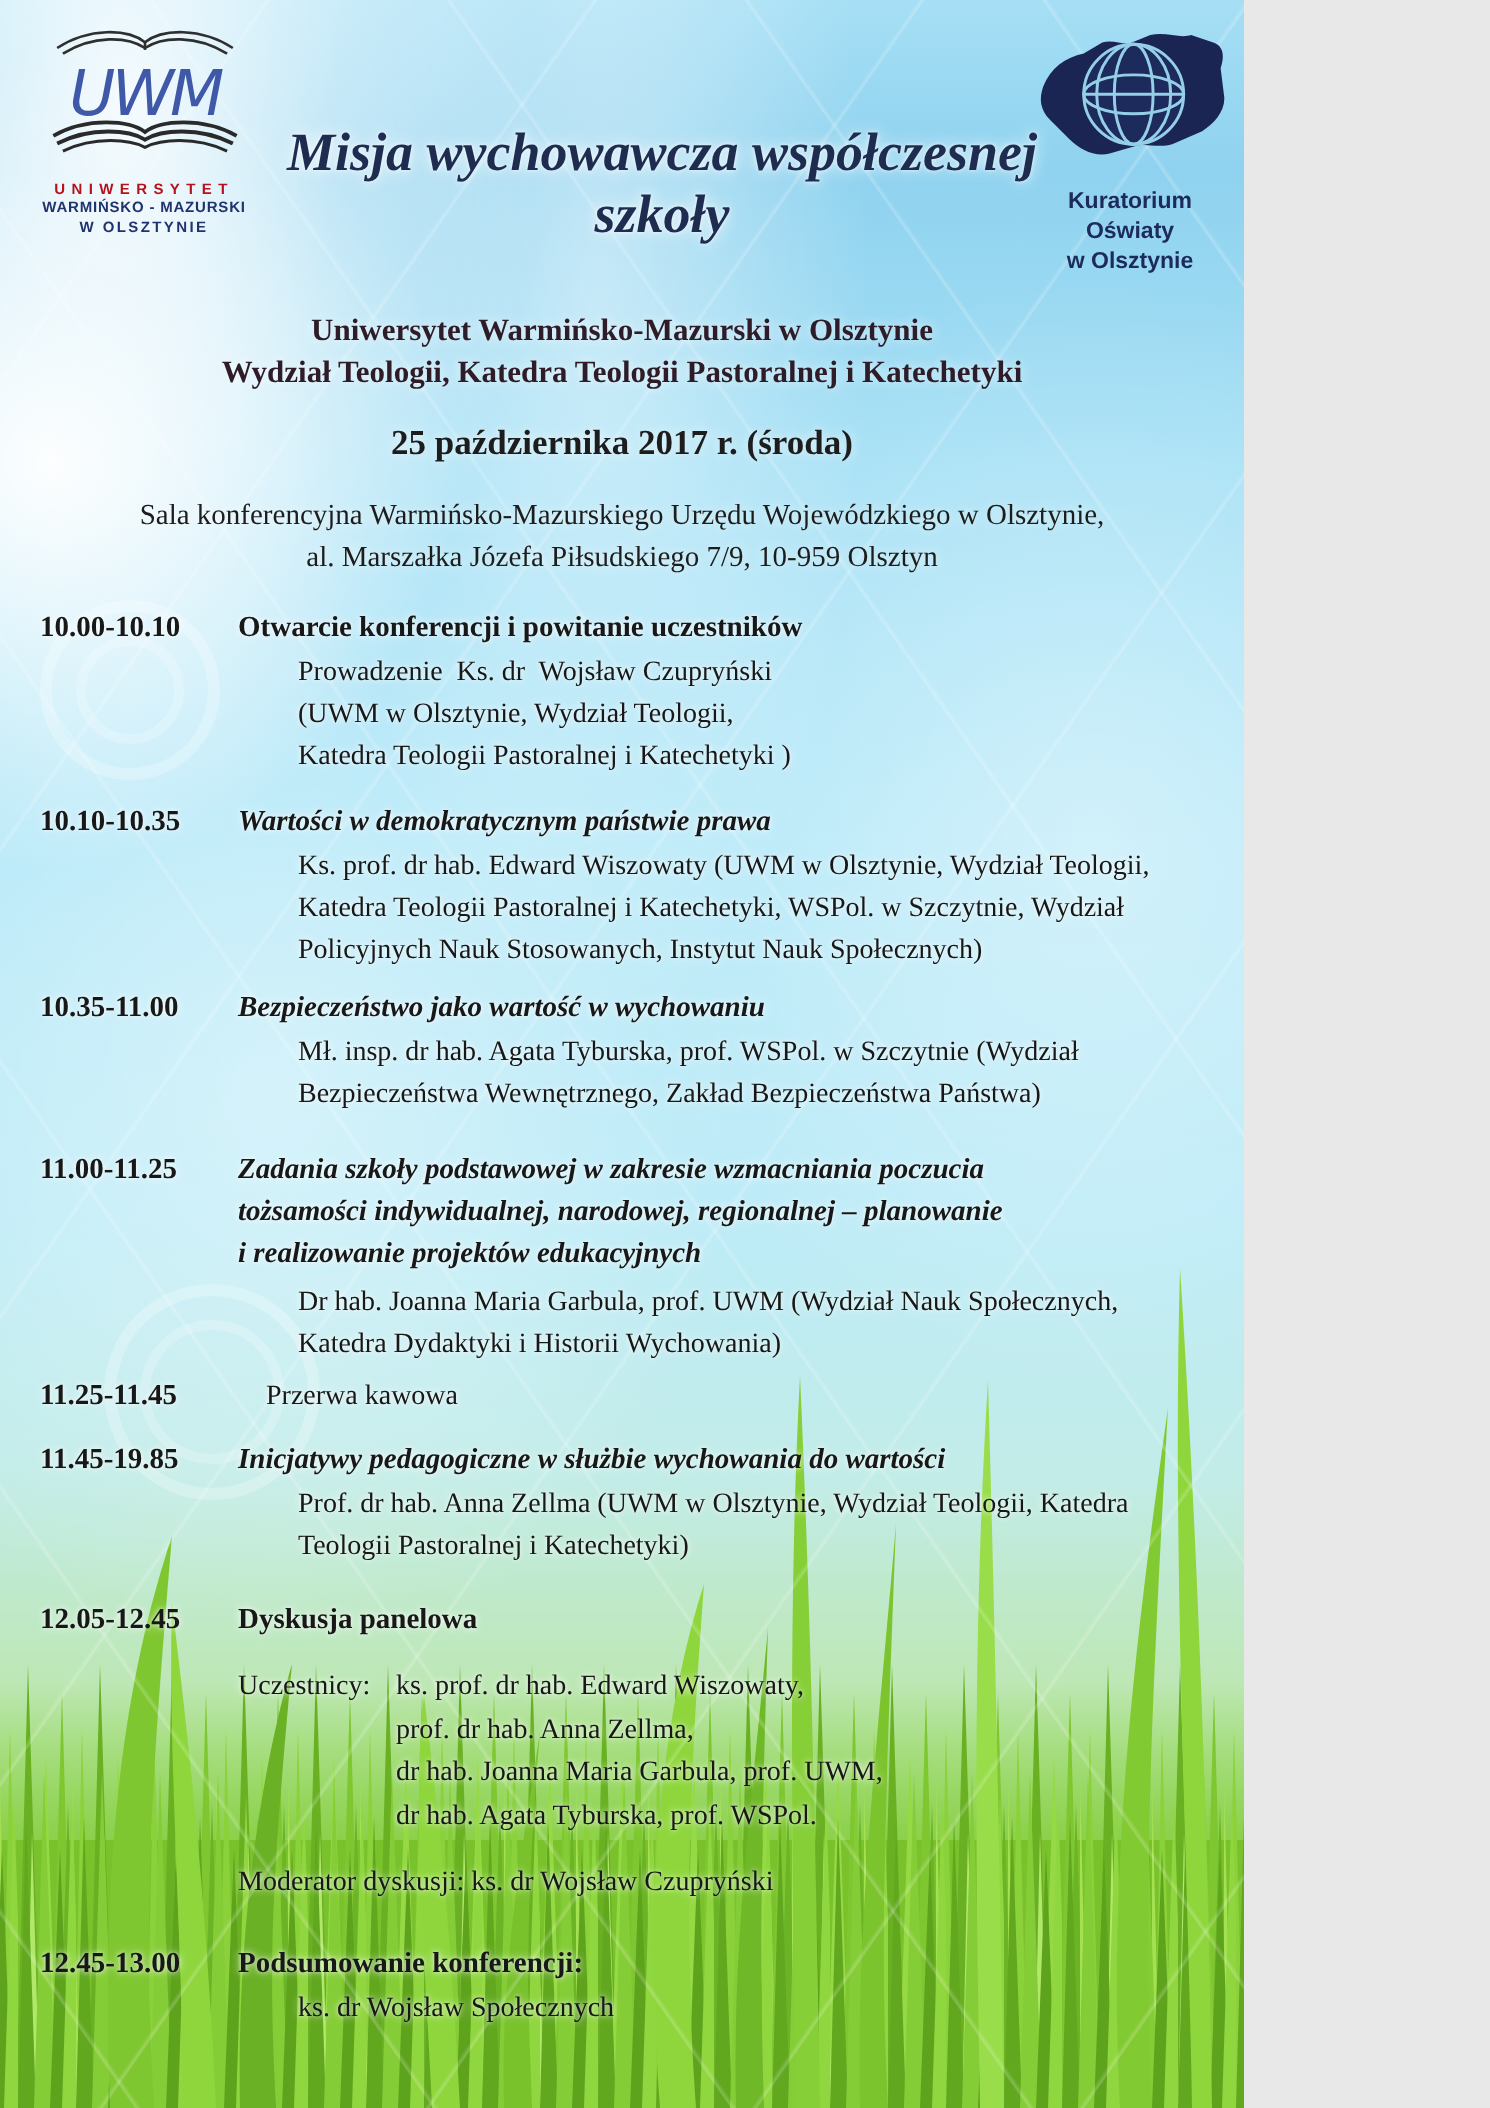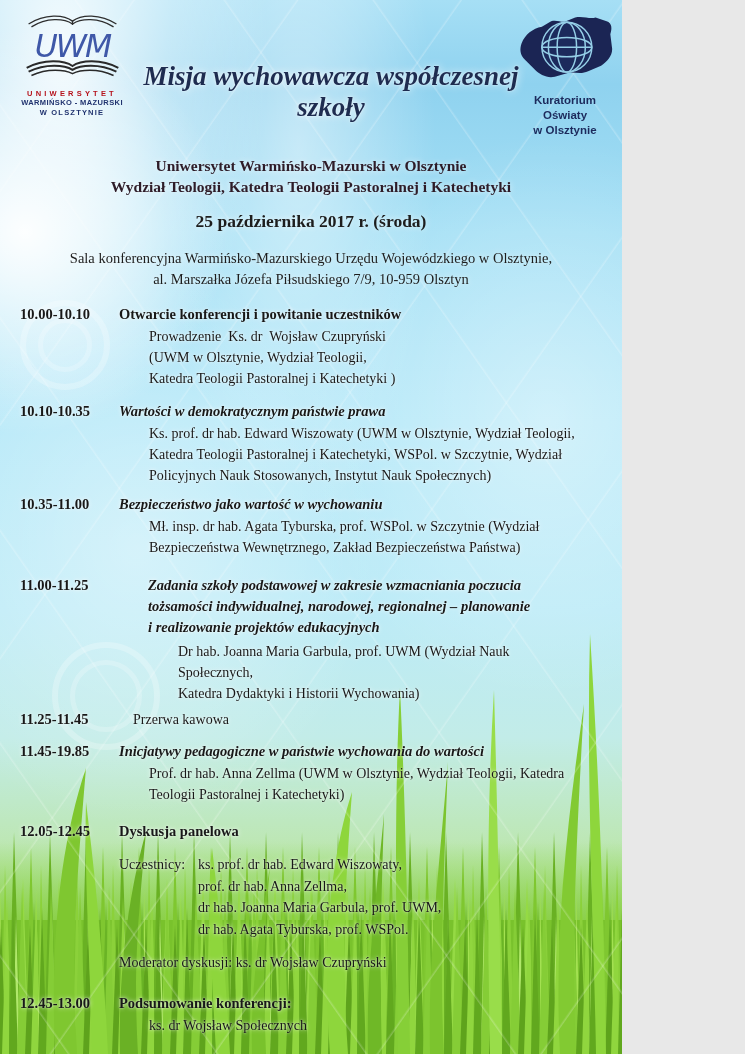--- a/index.html
+++ b/index.html
@@ -55,21 +55,21 @@
     text-shadow:0 0 5px rgba(255,255,255,.75),0 0 2px rgba(255,255,255,.55);}
   .row .time{width:99px;padding-left:20px;font-weight:bold;flex:none;font-size:14.5px;}
   .row .cbody{flex:1;padding-right:36px;}
   .stitle{font-weight:bold;font-size:14.5px;}
   .stitle.italic{font-style:italic;}
   .stitle.plain{font-weight:normal;font-size:14px;margin-left:14px;}
   .stitle span{display:block;}
   .details{margin-left:30px;margin-top:1px;}
   .details span{display:block;white-space:pre-wrap;}
   .r1{margin-bottom:12px;} .r2{margin-bottom:8px;} .r3{margin-bottom:17px;}
-  .r4{margin-bottom:5px;gap:29px;}  .r4 .details{margin-top:3px;}
+  .r4{margin-bottom:5px;}  .r4 .details{margin-top:3px;}
   .r5{margin-bottom:11px;} .r6{margin-bottom:16px;} .r7{margin-bottom:20px;}
   .participants{display:flex;margin-top:12px;}
   .plabel{width:79px;flex:none;}
   .plist span{display:block;line-height:21.5px;white-space:pre-wrap;}
   .moderator{margin-top:12px;}
 </style>
 </head>
 <body>
 
 <div class="poster">
@@ -232,21 +232,21 @@
         <div class="row r5">
           <div class="time">11.25-11.45</div>
           <div class="cbody">
             <div class="stitle plain">Przerwa kawowa</div>
           </div>
         </div>
 
         <div class="row r6">
           <div class="time">11.45-19.85</div>
           <div class="cbody">
-            <div class="stitle italic">Inicjatywy pedagogiczne w państwie wychowania do wartości</div>
+            <div class="stitle italic">Inicjatywy pedagogiczne w służbie wychowania do wartości</div>
             <div class="details">
               <span>Prof. dr hab. Anna Zellma (UWM w Olsztynie, Wydział Teologii, Katedra</span>
               <span>Teologii Pastoralnej i Katechetyki)</span>
             </div>
           </div>
         </div>
 
         <div class="row r7">
           <div class="time">12.05-12.45</div>
           <div class="cbody">

